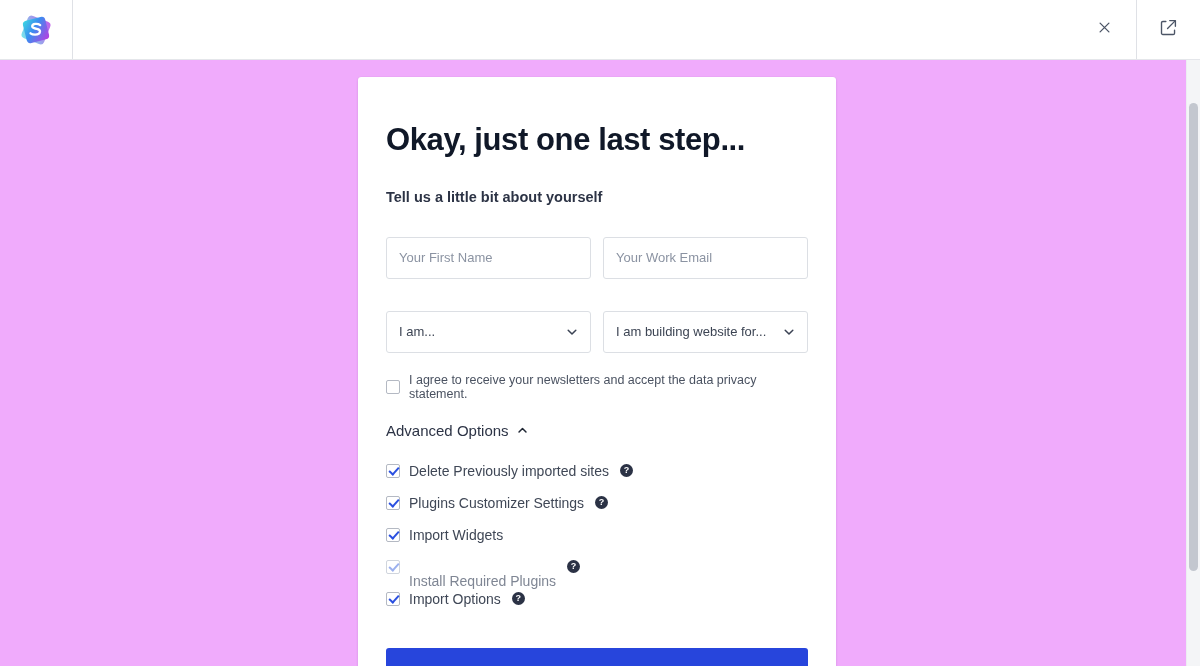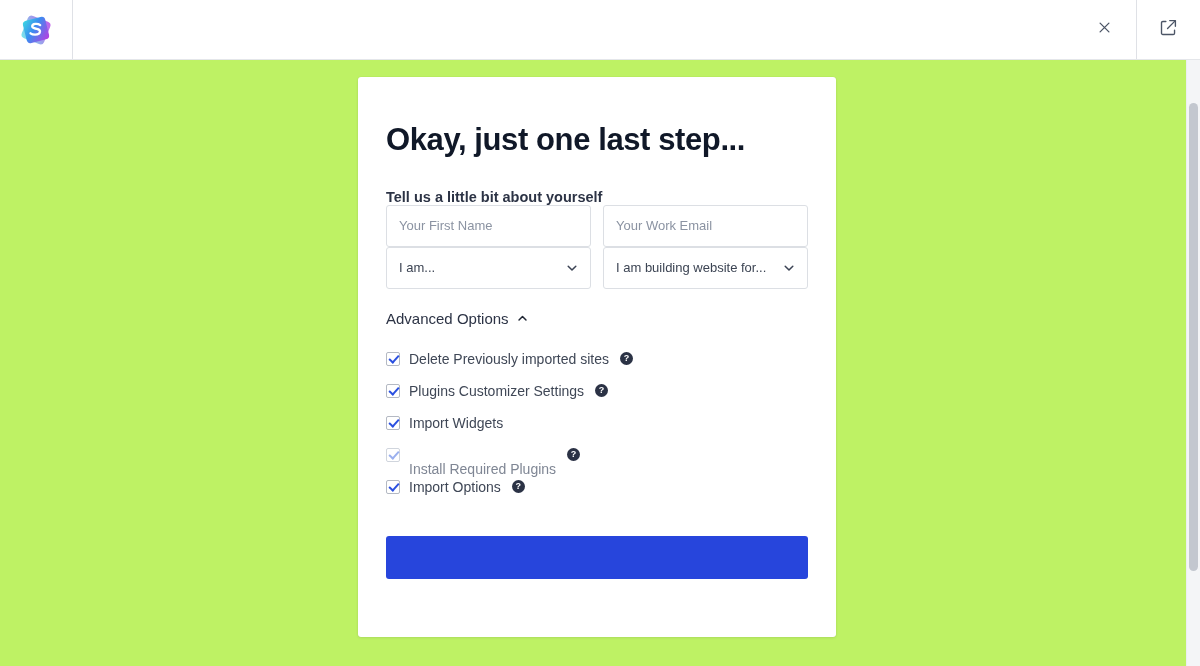--- a/index.html
+++ b/index.html
@@ -71,21 +71,21 @@
   .icon-x, .icon-ext {
     display: block;
     color: #4c5566;
   }
 
   
   .main {
     flex: 1;
     position: relative;
     overflow: hidden;
-    background: #bef264;
+    background: #f0abfc;
   }
 
   .card {
     position: absolute;
     left: 358px;
     top: 17px;
     width: 478px;
     min-height: 560px;
     background: #ffffff;
     border-radius: 3px;
@@ -106,21 +106,21 @@
     font-size: 14.5px;
     font-weight: 700;
     color: #2c3345;
     margin: 30px 0 0 0;
   }
 
   
   .field-row {
     display: flex;
     gap: 12px;
-    margin-top: 0;
+    margin-top: 32px;
   }
 
   .field {
     flex: 1 1 0;
     position: relative;
   }
 
   .field input,
   .field .selectbox {
     width: 100%;
@@ -417,20 +417,24 @@
             <span class="chev">
               <svg width="12" height="12" viewBox="0 0 12 12" fill="none" aria-hidden="true">
                 <path d="M2.2 4.2 L6 8.0 L9.8 4.2" stroke="currentColor" stroke-width="1.5" stroke-linecap="round" stroke-linejoin="round"></path>
               </svg>
             </span>
           </div>
         </div>
       </div>
 
       
+      <div class="agree-row">
+        <span class="cb" id="agree-cb"></span>
+        <span class="agree-text">I agree to receive your newsletters and accept the data privacy statement.</span>
+      </div>
 
       
       <div class="adv-toggle">
         <span class="adv-label">Advanced Options</span>
         <span class="chev-up">
           <svg width="11" height="11" viewBox="0 0 12 12" fill="none" aria-hidden="true">
             <path d="M2.2 7.6 L6 3.8 L9.8 7.6" stroke="currentColor" stroke-width="1.6" stroke-linecap="round" stroke-linejoin="round"></path>
           </svg>
         </span>
       </div>

